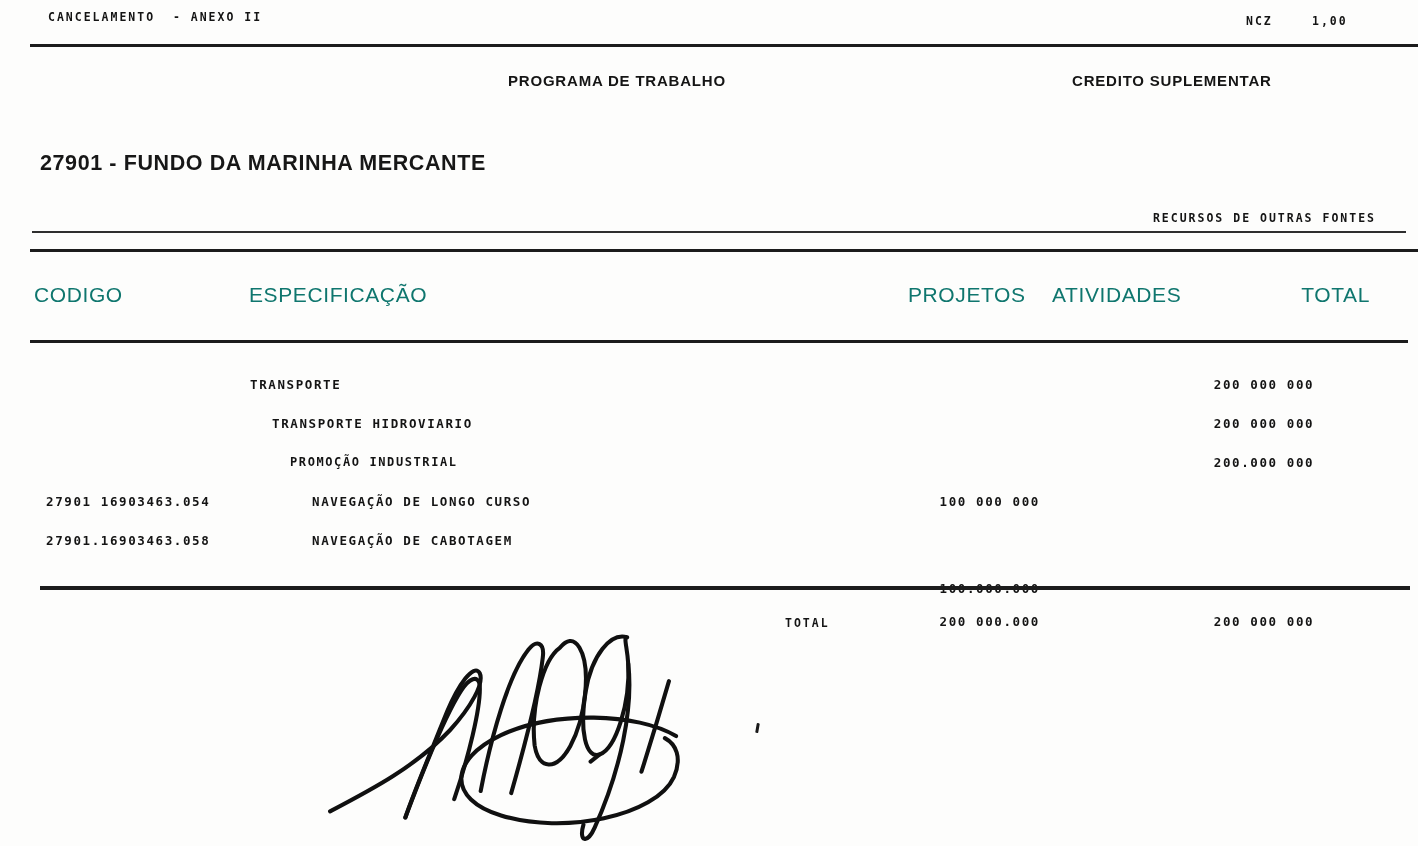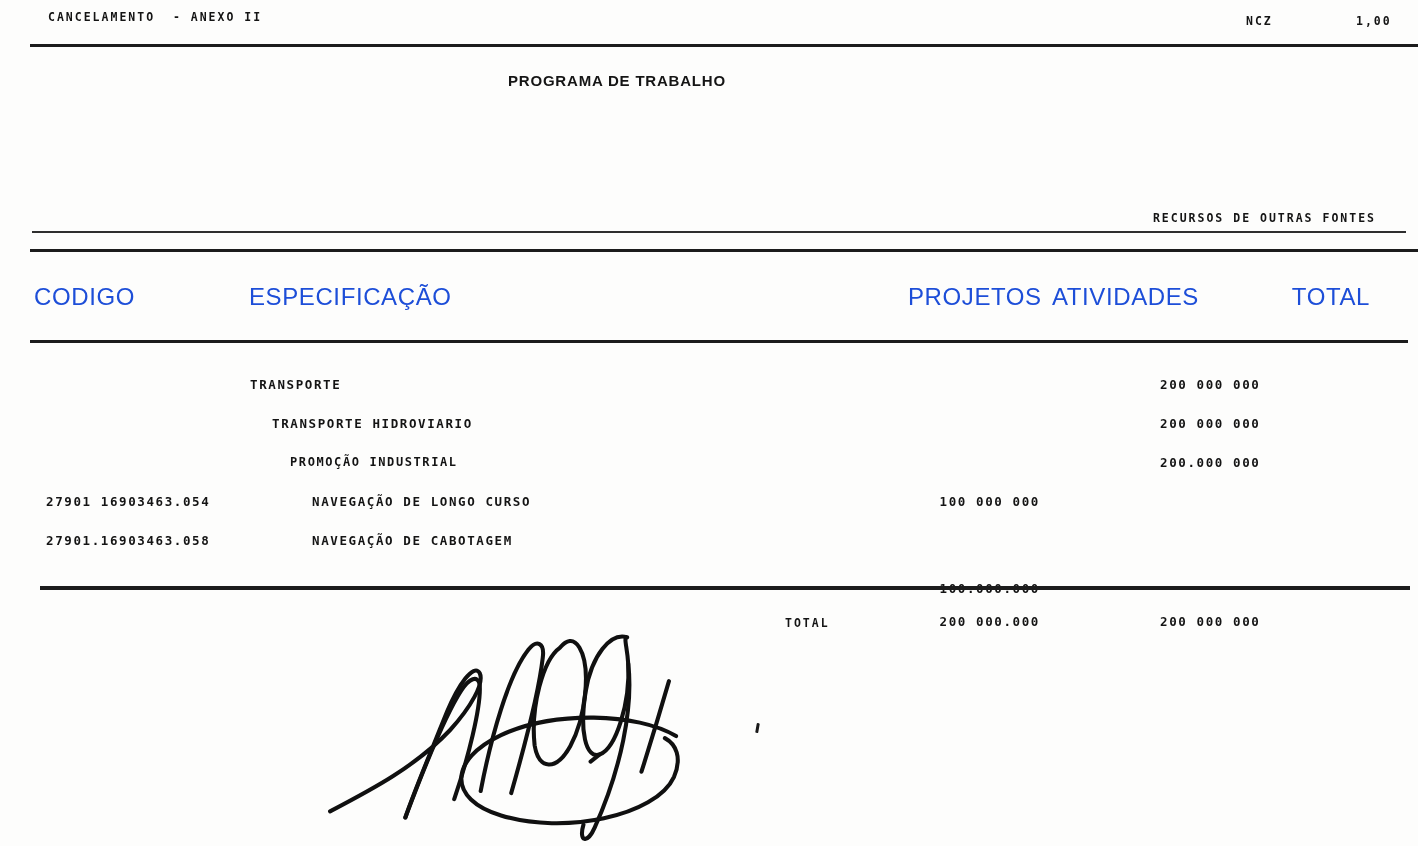--- a/index.html
+++ b/index.html
@@ -37,56 +37,58 @@
     font-weight: bold;
     font-size: 20.5px;
     letter-spacing: 0.6px;
     color: #171717;
   }
 
   
   .colhead {
     font-family: "Liberation Sans", sans-serif;
     font-weight: normal;
-    font-size: 24px;
+    font-size: 21px;
     letter-spacing: 0.6px;
-    color: #1d4ed8;
+    color: #0f766e;
   }
 
   
   .rule { position: absolute; background: #1c1c1c; }
   .rule.soft { opacity: 0.92; }
 
   
   .num-proj { left: 850px; width: 190px; text-align: right; }
-  .num-tot  { left: 1160px; width: 208px; text-align: left; }
+  .num-tot  { left: 1160px; width: 208px; text-align: center; }
 
   .sig-wrap { position: absolute; left: 322px; top: 616px; width: 470px; height: 230px; }
   .sig-wrap svg { width: 100%; height: 100%; }
 
   .ink-tick {
     position: absolute; left: 756px; top: 723px;
     width: 3px; height: 10px; background: #1a1a1a;
     transform: rotate(10deg); border-radius: 1px;
   }
 </style>
 </head>
 <body>
 
 <div class="page">
 
   <div class="abs mono mono-sm" style="left:48px; top:10px;">CANCELAMENTO  - ANEXO II</div>
 
   <div class="abs mono mono-sm" style="left:1246px; top:14px;">NCZ</div>
-  <div class="abs mono mono-sm" style="left:1312px; top:14px;margin-left:44px;">1,00</div>
+  <div class="abs mono mono-sm" style="left:1312px; top:14px;">1,00</div>
 
   <div class="rule" style="left:30px; right:0; top:44px; height:3px;"></div>
 
   <div class="abs head" style="left:508px; top:72px;">PROGRAMA DE TRABALHO</div>
+  <div class="abs head" style="left:1072px; top:72px;">CREDITO SUPLEMENTAR</div>
 
+  <div class="abs org" style="left:40px; top:151px; font-size:21.5px;">27901 - FUNDO DA MARINHA MERCANTE</div>
 
   <div class="abs mono mono-sm" style="right:42px; top:211px;">RECURSOS DE OUTRAS FONTES</div>
 
   <div class="rule soft" style="left:32px; right:12px; top:231px; height:2px;"></div>
   <div class="rule" style="left:30px; right:0; top:249px; height:3px;"></div>
 
   <div class="abs colhead" style="left:34px; top:283px;">CODIGO</div>
   <div class="abs colhead" style="left:249px; top:283px;">ESPECIFICAÇÃO</div>
   <div class="abs colhead" style="left:908px; top:283px;">PROJETOS</div>
   <div class="abs colhead" style="left:1052px; top:283px;">ATIVIDADES</div>

